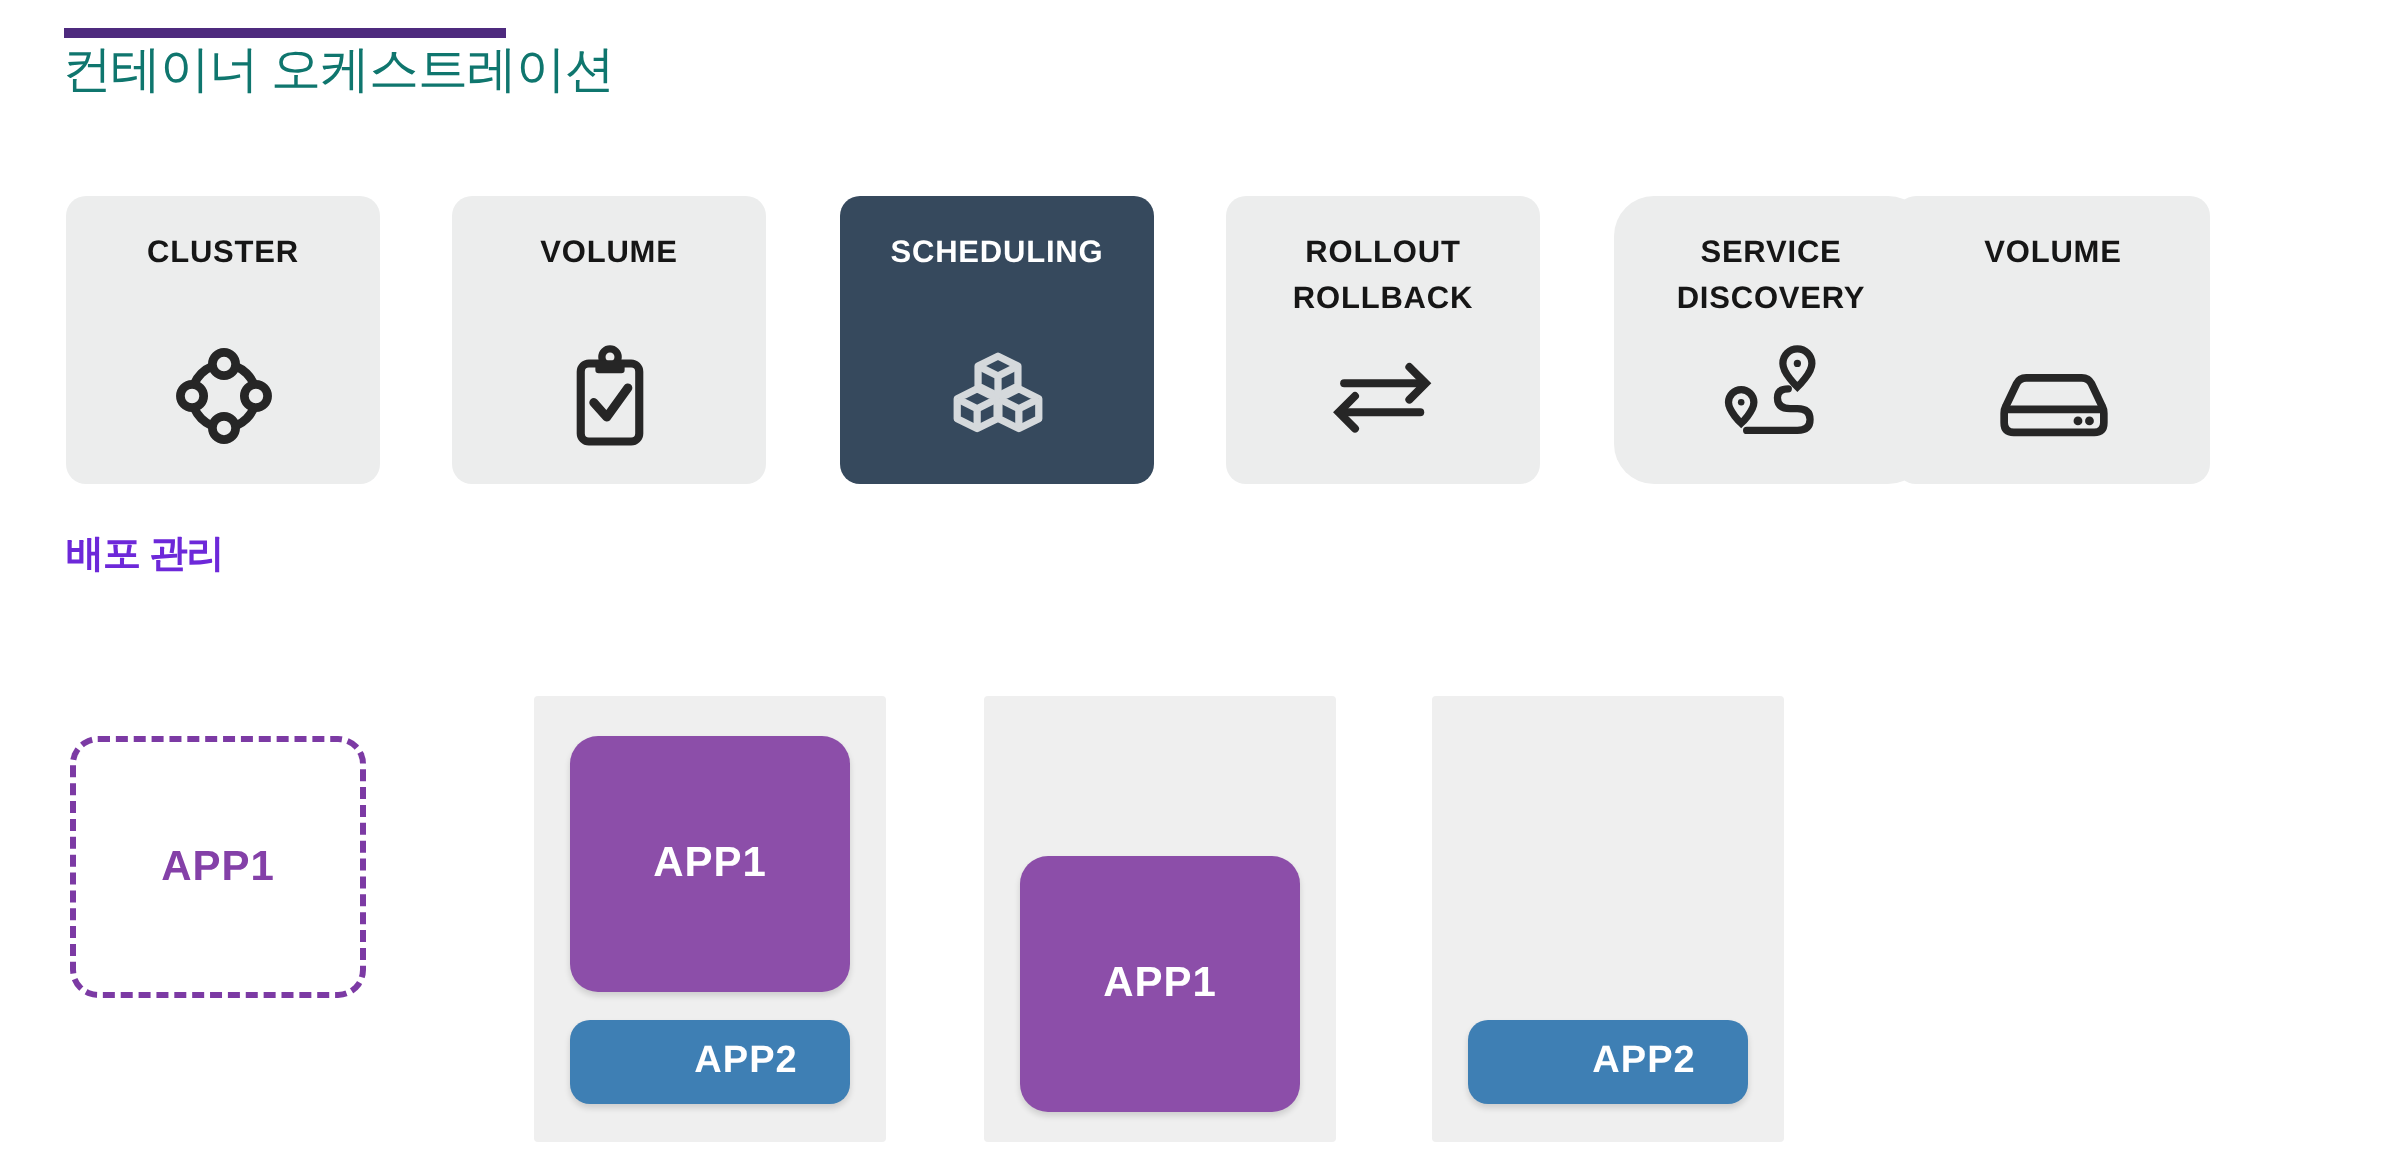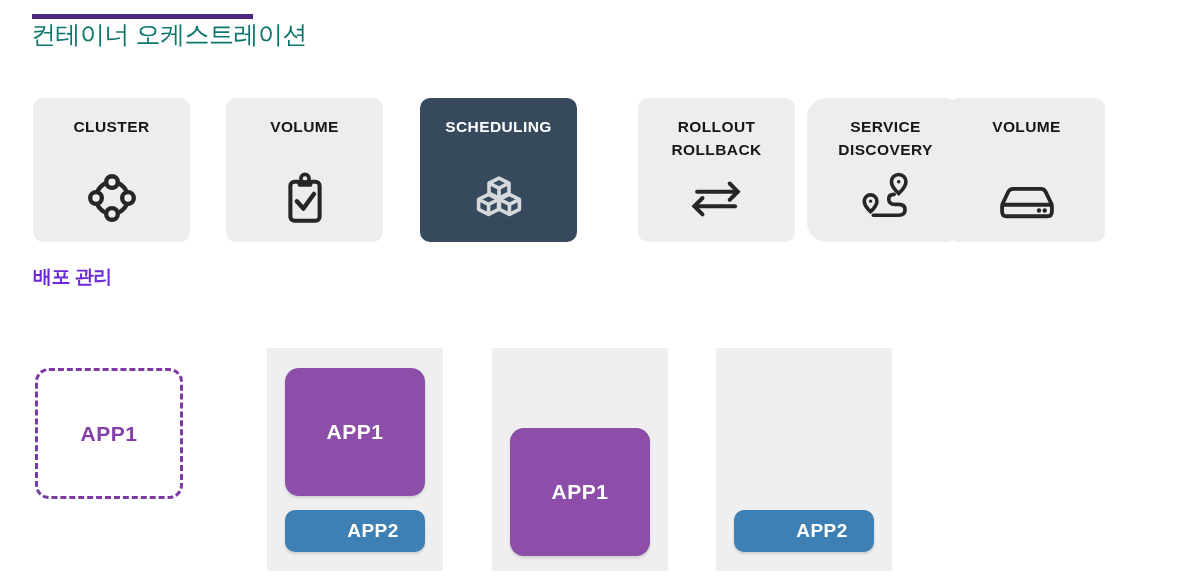--- a/index.html
+++ b/index.html
@@ -34,21 +34,21 @@
   .card {
     position: absolute;
     top: 98px;
     width: 157px; height: 144px;
     background: #eceded;
     border-radius: 10px;
   }
   .card.c0 { left: 33px; }
   .card.c1 { left: 226px; }
   .card.c2 { left: 420px; }
-  .card.c3 { left: 638px; padding-left: 48px; }
+  .card.c3 { left: 613px; padding-left: 48px; }
   .card.c4 { left: 807px; border-radius: 20px; }
   .card.c5 { left: 948px; }
   .card.active { background: #36495d; }
 
   .card-title {
     position: absolute;
     top: 18px; left: 0; right: 0;
     text-align: center;
     font-size: 15.5px;
     font-weight: 700;

